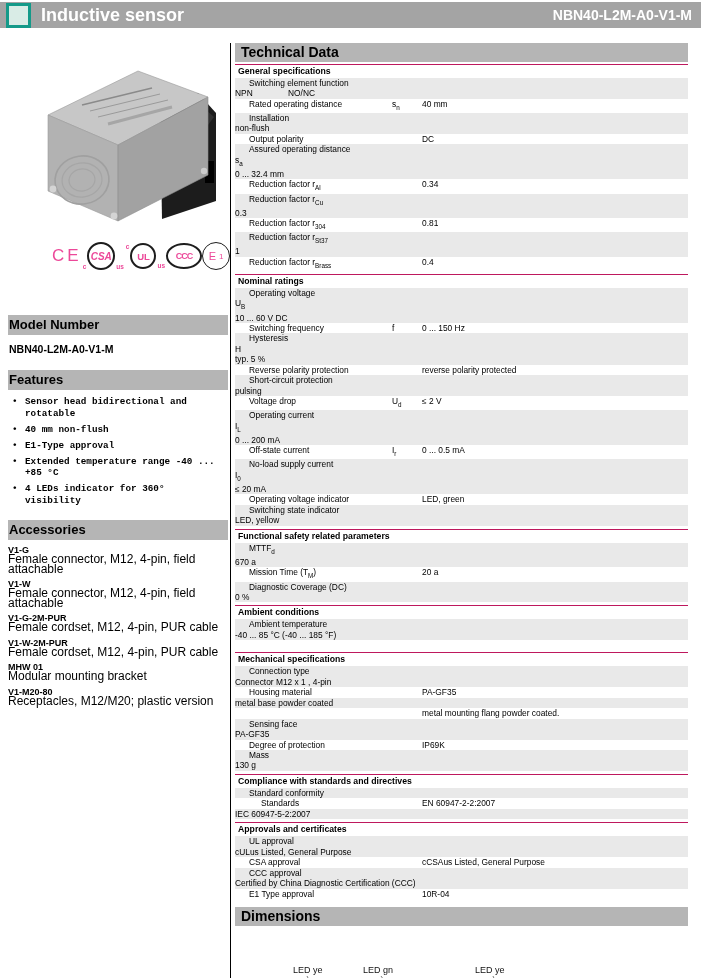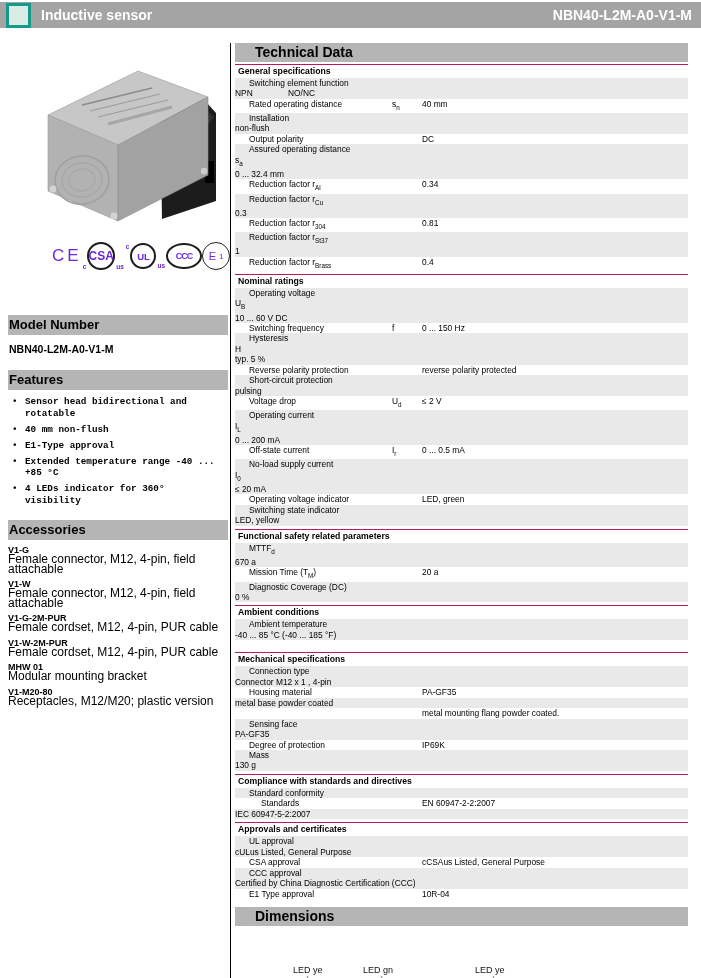--- a/index.html
+++ b/index.html
@@ -1,36 +1,36 @@
 <!DOCTYPE html>
 <html><head>
 <meta charset="utf-8">
 <style>
   html,body{margin:0;padding:0;}
   body{width:701px;height:978px;background:#fff;font-family:"Liberation Sans",sans-serif;color:#000;overflow:hidden;position:relative;}
   
   .topbar{margin-top:2px;height:26px;background:#a4a4a4;display:flex;align-items:center;}
   .brandbox{width:19px;height:19px;border:3px solid #149a89;background:#d9ece6;margin:0 10px 0 6px;flex:0 0 auto;}
-  .topbar-title{flex:1;color:#fff;font-weight:bold;font-size:14px;}
+  .topbar-title{flex:1;color:#fff;font-weight:bold;font-size:18px;}
   .topbar-model{color:#fff;font-weight:bold;font-size:14px;padding-right:9px;}
   
   .columns{display:flex;margin-top:15px;min-height:933px;align-items:stretch;}
   .leftcol{width:222px;padding-left:8px;border-right:1px solid #000;flex:0 0 auto;}
   .rightcol{width:453px;margin-left:4px;flex:0 0 auto;}
   
   .bar{background:#b5b5b5;font-weight:bold;}
   .leftcol .bar{width:220px;height:20px;line-height:20px;font-size:13px;padding-left:1px;box-sizing:border-box;}
-  .rightcol .bar{width:100%;height:19px;line-height:19px;font-size:14px;padding-left:20px;box-sizing:border-box;}
+  .rightcol .bar{width:100%;height:19px;line-height:19px;font-size:14px;padding-left:6px;box-sizing:border-box;}
   
   .photo{margin:0 0 4px 4px;}
   .certs{display:flex;align-items:center;margin:10px 4px 0 44px;height:38px;gap:0;justify-content:space-between;width:176px;}
-  .cert{display:inline-flex;align-items:flex-end;color:#6d28d9;}
+  .cert{display:inline-flex;align-items:flex-end;color:#ec4899;}
   .ce-text{font-size:17px;letter-spacing:3px;font-weight:500;}
   .circ{border:2px solid #1d1d1d;border-radius:50%;display:inline-flex;align-items:center;justify-content:center;font-weight:bold;}
-  .csa .circ{width:24px;height:24px;font-size:12px;}
+  .csa .circ{width:24px;height:24px;font-size:10px;font-style:italic;}
   .ul .circ{width:22px;height:22px;font-size:9.5px;}
   .ccc .circ{width:32px;height:22px;border-radius:50%;font-size:9px;letter-spacing:-1px;}
   .e1 .circ{width:26px;height:26px;border-width:1.5px;font-weight:normal;font-size:11px;}
   .tiny{font-size:6.5px;font-weight:bold;align-self:flex-end;margin:0 1px;}
   .tiny.top{align-self:flex-start;}
   .model-number-value{font-weight:bold;font-size:10.5px;margin:8px 0 15px 1px;}
   .bar + .features-list{margin-top:6px;font-family:Liberation Mono, monospace;}
   .features-list{list-style:none;margin:6px 0 14px 0;padding:0;width:214px;}
   .features-list li{font-weight:bold;font-size:9.3px;line-height:11.5px;padding-left:17px;position:relative;margin-bottom:4.5px;}
   .features-list li::before{content:"\2022";position:absolute;left:4px;}

